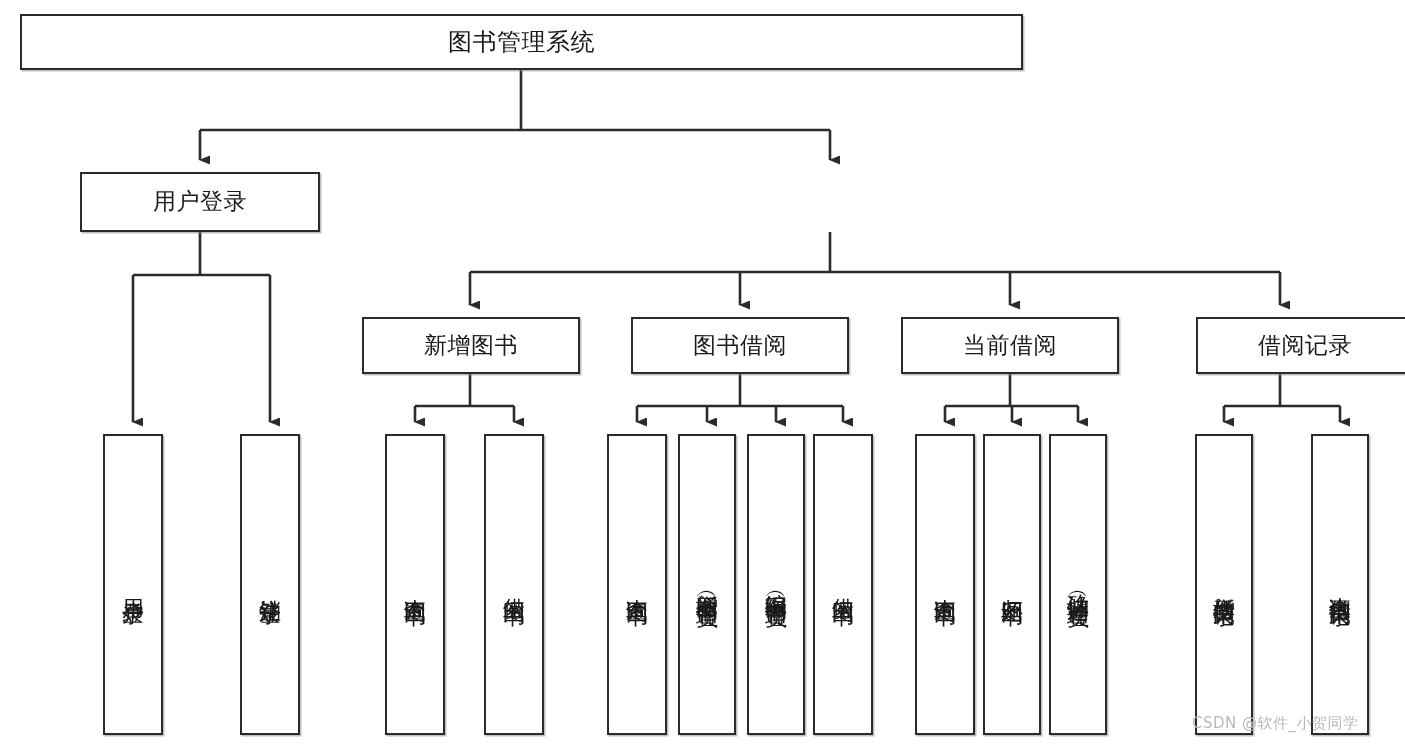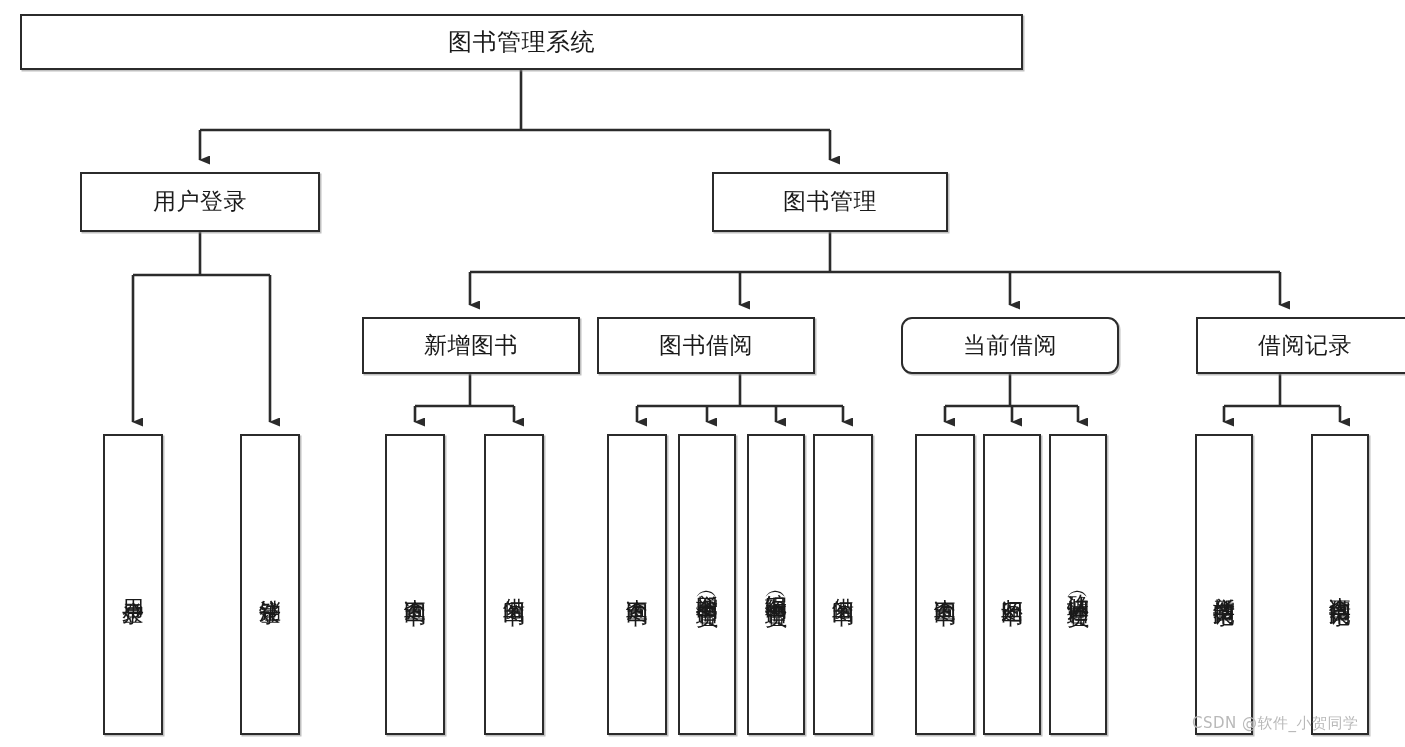--- a/index.html
+++ b/index.html
@@ -127,31 +127,28 @@
     </g>
   </svg>
 
   <div class="node" style="left:20px; top:14px; width:1003px; height:56px;">
     <span class="node-label root-label">图书管理系统</span>
   </div>
 
   <div class="node" style="left:80px; top:172px; width:240px; height:60px;">
     <span class="node-label h-label">用户登录</span>
   </div>
-  <div class="node" style="left:712px; top:172px; width:236px; height:60px;">
-    <span class="node-label h-label">图书管理</span>
-  </div>
 
   <div class="node" style="left:362px; top:317px; width:218px; height:57px;">
     <span class="node-label h-label">新增图书</span>
   </div>
-  <div class="node" style="left:597px; top:317px; width:218px; height:57px;">
+  <div class="node" style="left:631px; top:317px; width:218px; height:57px;">
     <span class="node-label h-label">图书借阅</span>
   </div>
-  <div class="node" style="left:901px; top:317px; width:218px; height:57px;border-radius:11px;">
+  <div class="node" style="left:901px; top:317px; width:218px; height:57px;">
     <span class="node-label h-label">当前借阅</span>
   </div>
   <div class="node" style="left:1196px; top:317px; width:218px; height:57px;">
     <span class="node-label h-label">借阅记录</span>
   </div>
 
   <div class="node" style="left:103px; top:434px; width:60px; height:301px;">
     <span class="node-label v-label">用户登录</span>
   </div>
   <div class="node" style="left:240px; top:434px; width:60px; height:301px;">

